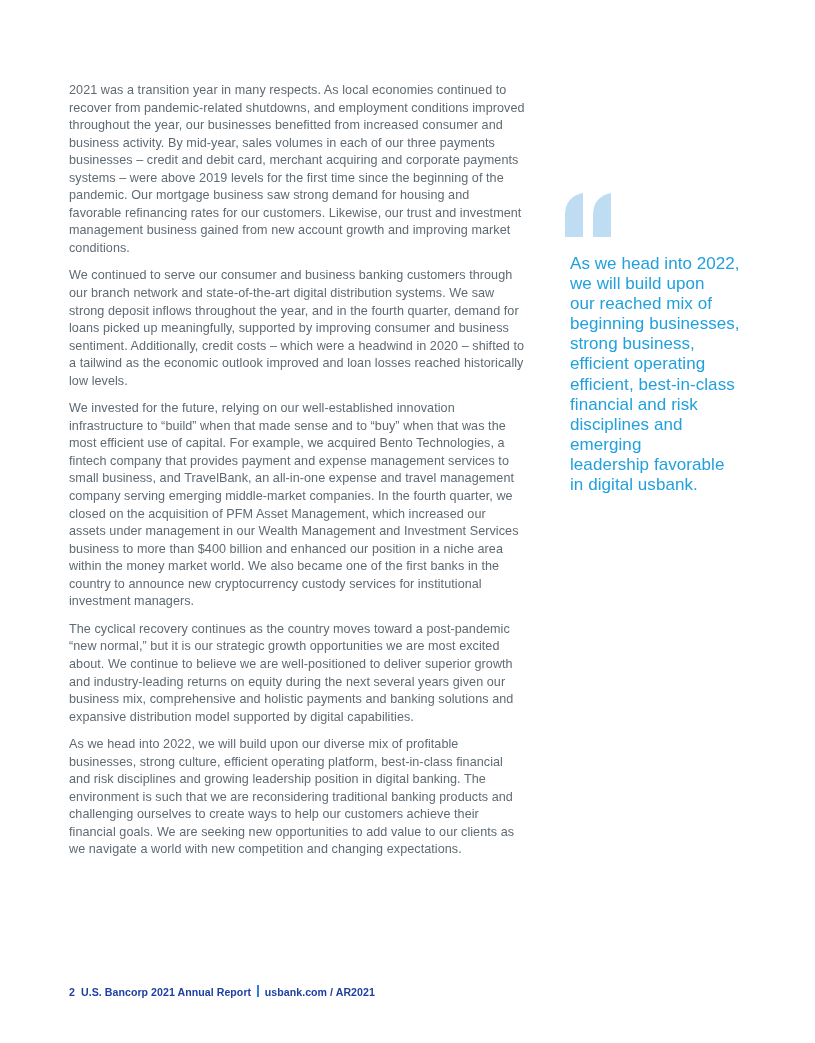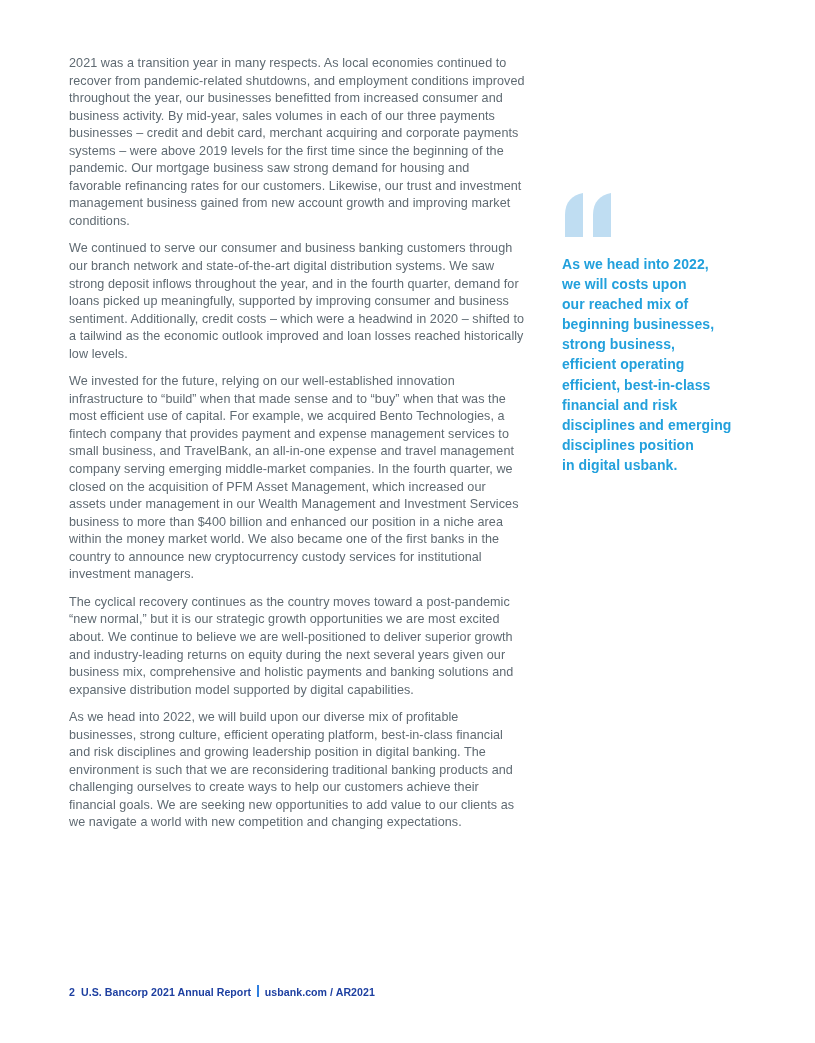--- a/index.html
+++ b/index.html
@@ -18,21 +18,21 @@
   .page {
     position: absolute;
     inset: 0;
     background: #ffffff;
   }
 
   
   .body-column {
     position: absolute;
     left: 69px;
-    top: 55px;
+    top: 82px;
     width: 456px;
   }
 
   .body-paragraph {
     margin: 0 0 10px 0;
     font-size: 12.6px;
     line-height: 17.55px;
     color: #5f6a72;
     letter-spacing: 0.005em;
     text-align: left;
@@ -48,24 +48,24 @@
   }
 
   .pullquote-mark {
     display: block;
     width: 52px;
     height: 44px;
     margin-bottom: 17px;
   }
 
   .pullquote-text {
-    margin: 0;
-    font-size: 14px;
+    margin: 8px;
+    font-size: 17px;
     line-height: 20.1px;
-    font-weight: 700;
+    font-weight: 400;
     color: #22a0dc;
     letter-spacing: 0.004em;
   }
 
   
   .footer {
     position: absolute;
     left: 69px;
     top: 984px;
     display: flex;
@@ -100,29 +100,29 @@
     <p class="body-paragraph">As we head into 2022, we will build upon our diverse mix of profitable businesses, strong culture, efficient operating platform, best-in-class financial and risk disciplines and growing leadership position in digital banking. The environment is such that we are reconsidering traditional banking products and challenging ourselves to create ways to help our customers achieve their financial goals. We are seeking new opportunities to add value to our clients as we navigate a world with new competition and changing expectations.</p>
   </div>
 
   <div class="pullquote">
     <svg class="pullquote-mark" viewBox="0 0 52 44" aria-hidden="true">
       <path d="M21 0 L21 44 L3 44 L3 22 C3 9 10 2 21 0 Z" fill="#bfddf2"></path>
       <path d="M49 0 L49 44 L31 44 L31 22 C31 9 38 2 49 0 Z" fill="#bfddf2"></path>
     </svg>
     <p class="pullquote-text">
       <span>As we head into 2022,</span><br>
-      <span>we will costs upon</span><br>
+      <span>we will build upon</span><br>
       <span>our reached mix of</span><br>
       <span>beginning businesses,</span><br>
       <span>strong business,</span><br>
       <span>efficient operating</span><br>
       <span>efficient, best-in-class</span><br>
       <span>financial and risk</span><br>
       <span>disciplines and emerging</span><br>
-      <span>disciplines position</span><br>
+      <span>leadership favorable</span><br>
       <span>in digital usbank.</span>
     </p>
   </div>
 
   <div class="footer">
     <span class="footer-page-number">2</span>
     <span class="footer-title">U.S. Bancorp 2021 Annual Report</span>
     <span class="footer-divider"></span>
     <span class="footer-url">usbank.com / AR2021</span>
   </div>

